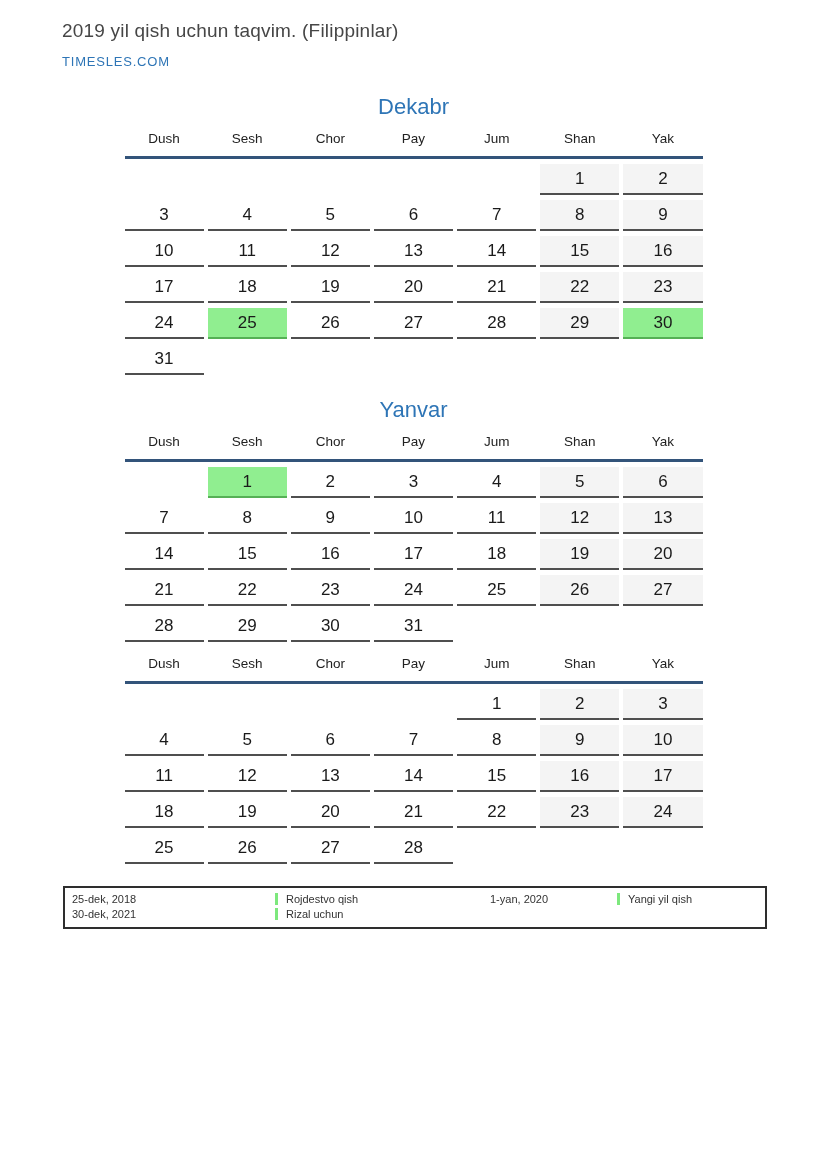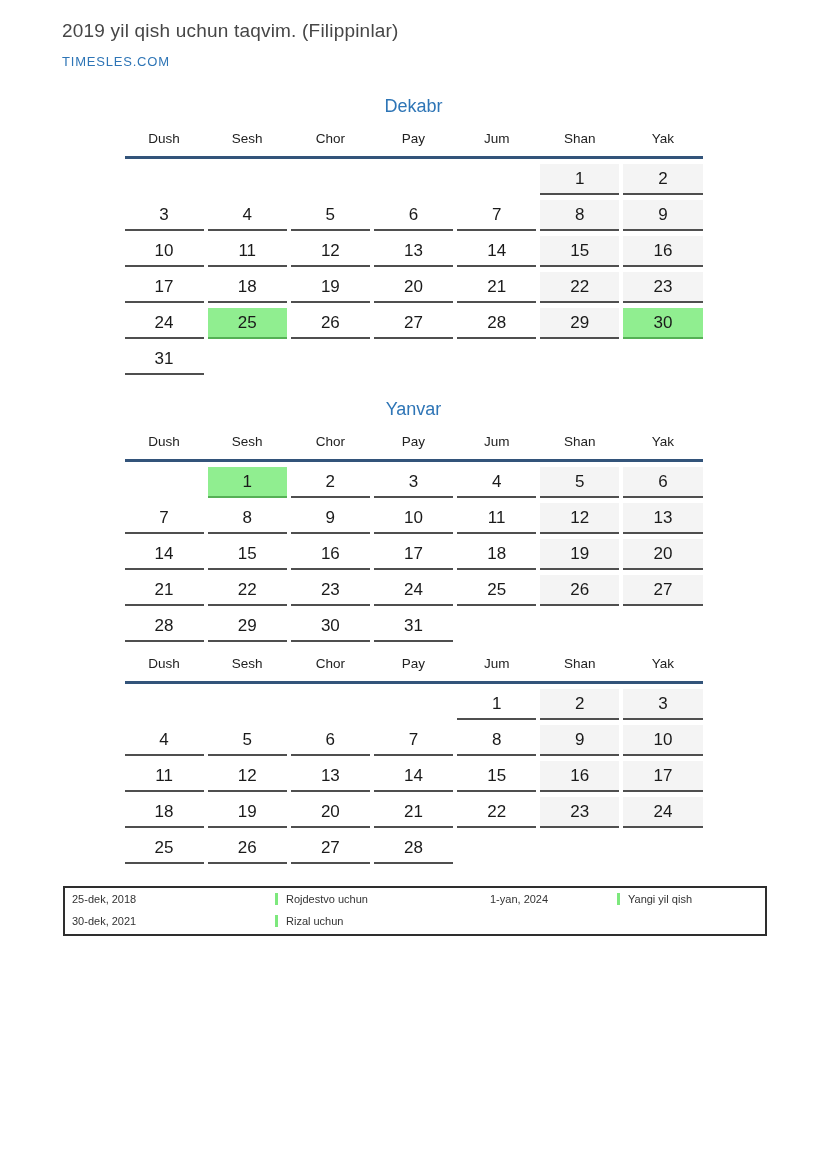--- a/index.html
+++ b/index.html
@@ -14,21 +14,21 @@
     display: flex; justify-content: space-between; align-items: flex-start;
     padding: 20px 58px 0 62px;
     flex-direction: column;
   }
   .page-title { font-size: 19px; color: #464646; letter-spacing: 0.2px; }
   .site-link {
     font-size: 13px; color: var(--accent, #2e75b6);
     letter-spacing: 0.8px; margin-top: 12px; text-decoration: none; cursor: pointer;
   }
   .month-title {
-    text-align: center; font-size: 18px; color: var(--accent, #2e75b6);
+    text-align: center; font-size: 22px; color: var(--accent, #2e75b6);
     margin-top: 27px; line-height: 21px;
   }
   .month-title.mt2 { margin-top: 24px; }
   .cal { width: 578px; margin: 14px auto 0; }
   .weekday-row {
     display: grid; grid-template-columns: repeat(7, 1fr); gap: 4px;
     padding-bottom: 9px; border-bottom: 3px solid var(--rule, #33547a);
   }
   .weekday { text-align: center; font-size: 13.5px; color: #222; line-height: 16px; }
   .days-grid {
@@ -48,21 +48,21 @@
     border-bottom-color: var(--holidayrule, #55b055);
   }
   .legend {
     box-sizing: border-box;
     width: 704px; margin: 22px 0 0 63px;
     border: 2px solid #2e2e2e;
     padding: 4px 0 6px 7px;
   }
   .legend-grid {
     display: grid; grid-template-columns: 203px 215px 127px 1fr;
-    row-gap: 8px; font-size: 11px; color: #333;
+    row-gap: 1px; font-size: 11px; color: #333;
   }
   .legend-date, .legend-entry { display: flex; align-items: center; line-height: 14px; }
   .legend-marker {
     display: inline-block; width: 3px; height: 12px; flex: 0 0 3px;
     background: var(--marker, #7de87d); margin-right: 8px;
   }
 </style>
 </head>
 <body>
 
@@ -231,23 +231,23 @@
         <div class="cell"></div>
       </div>
   </div>
 </section>
 
 <div class="legend">
   <div class="legend-grid">
     <div class="legend-date">25-dek, 2018</div>
     <div class="legend-entry">
       <span class="legend-marker"></span>
-      <span>Rojdestvo uchun</span>
+      <span>Rojdestvo qish</span>
     </div>
-    <div class="legend-date">1-yan, 2024</div>
+    <div class="legend-date">1-yan, 2020</div>
     <div class="legend-entry">
       <span class="legend-marker"></span>
       <span>Yangi yil qish</span>
     </div>
     <div class="legend-date">30-dek, 2021</div>
     <div class="legend-entry">
       <span class="legend-marker"></span>
       <span>Rizal uchun</span>
     </div>
     <div></div>

